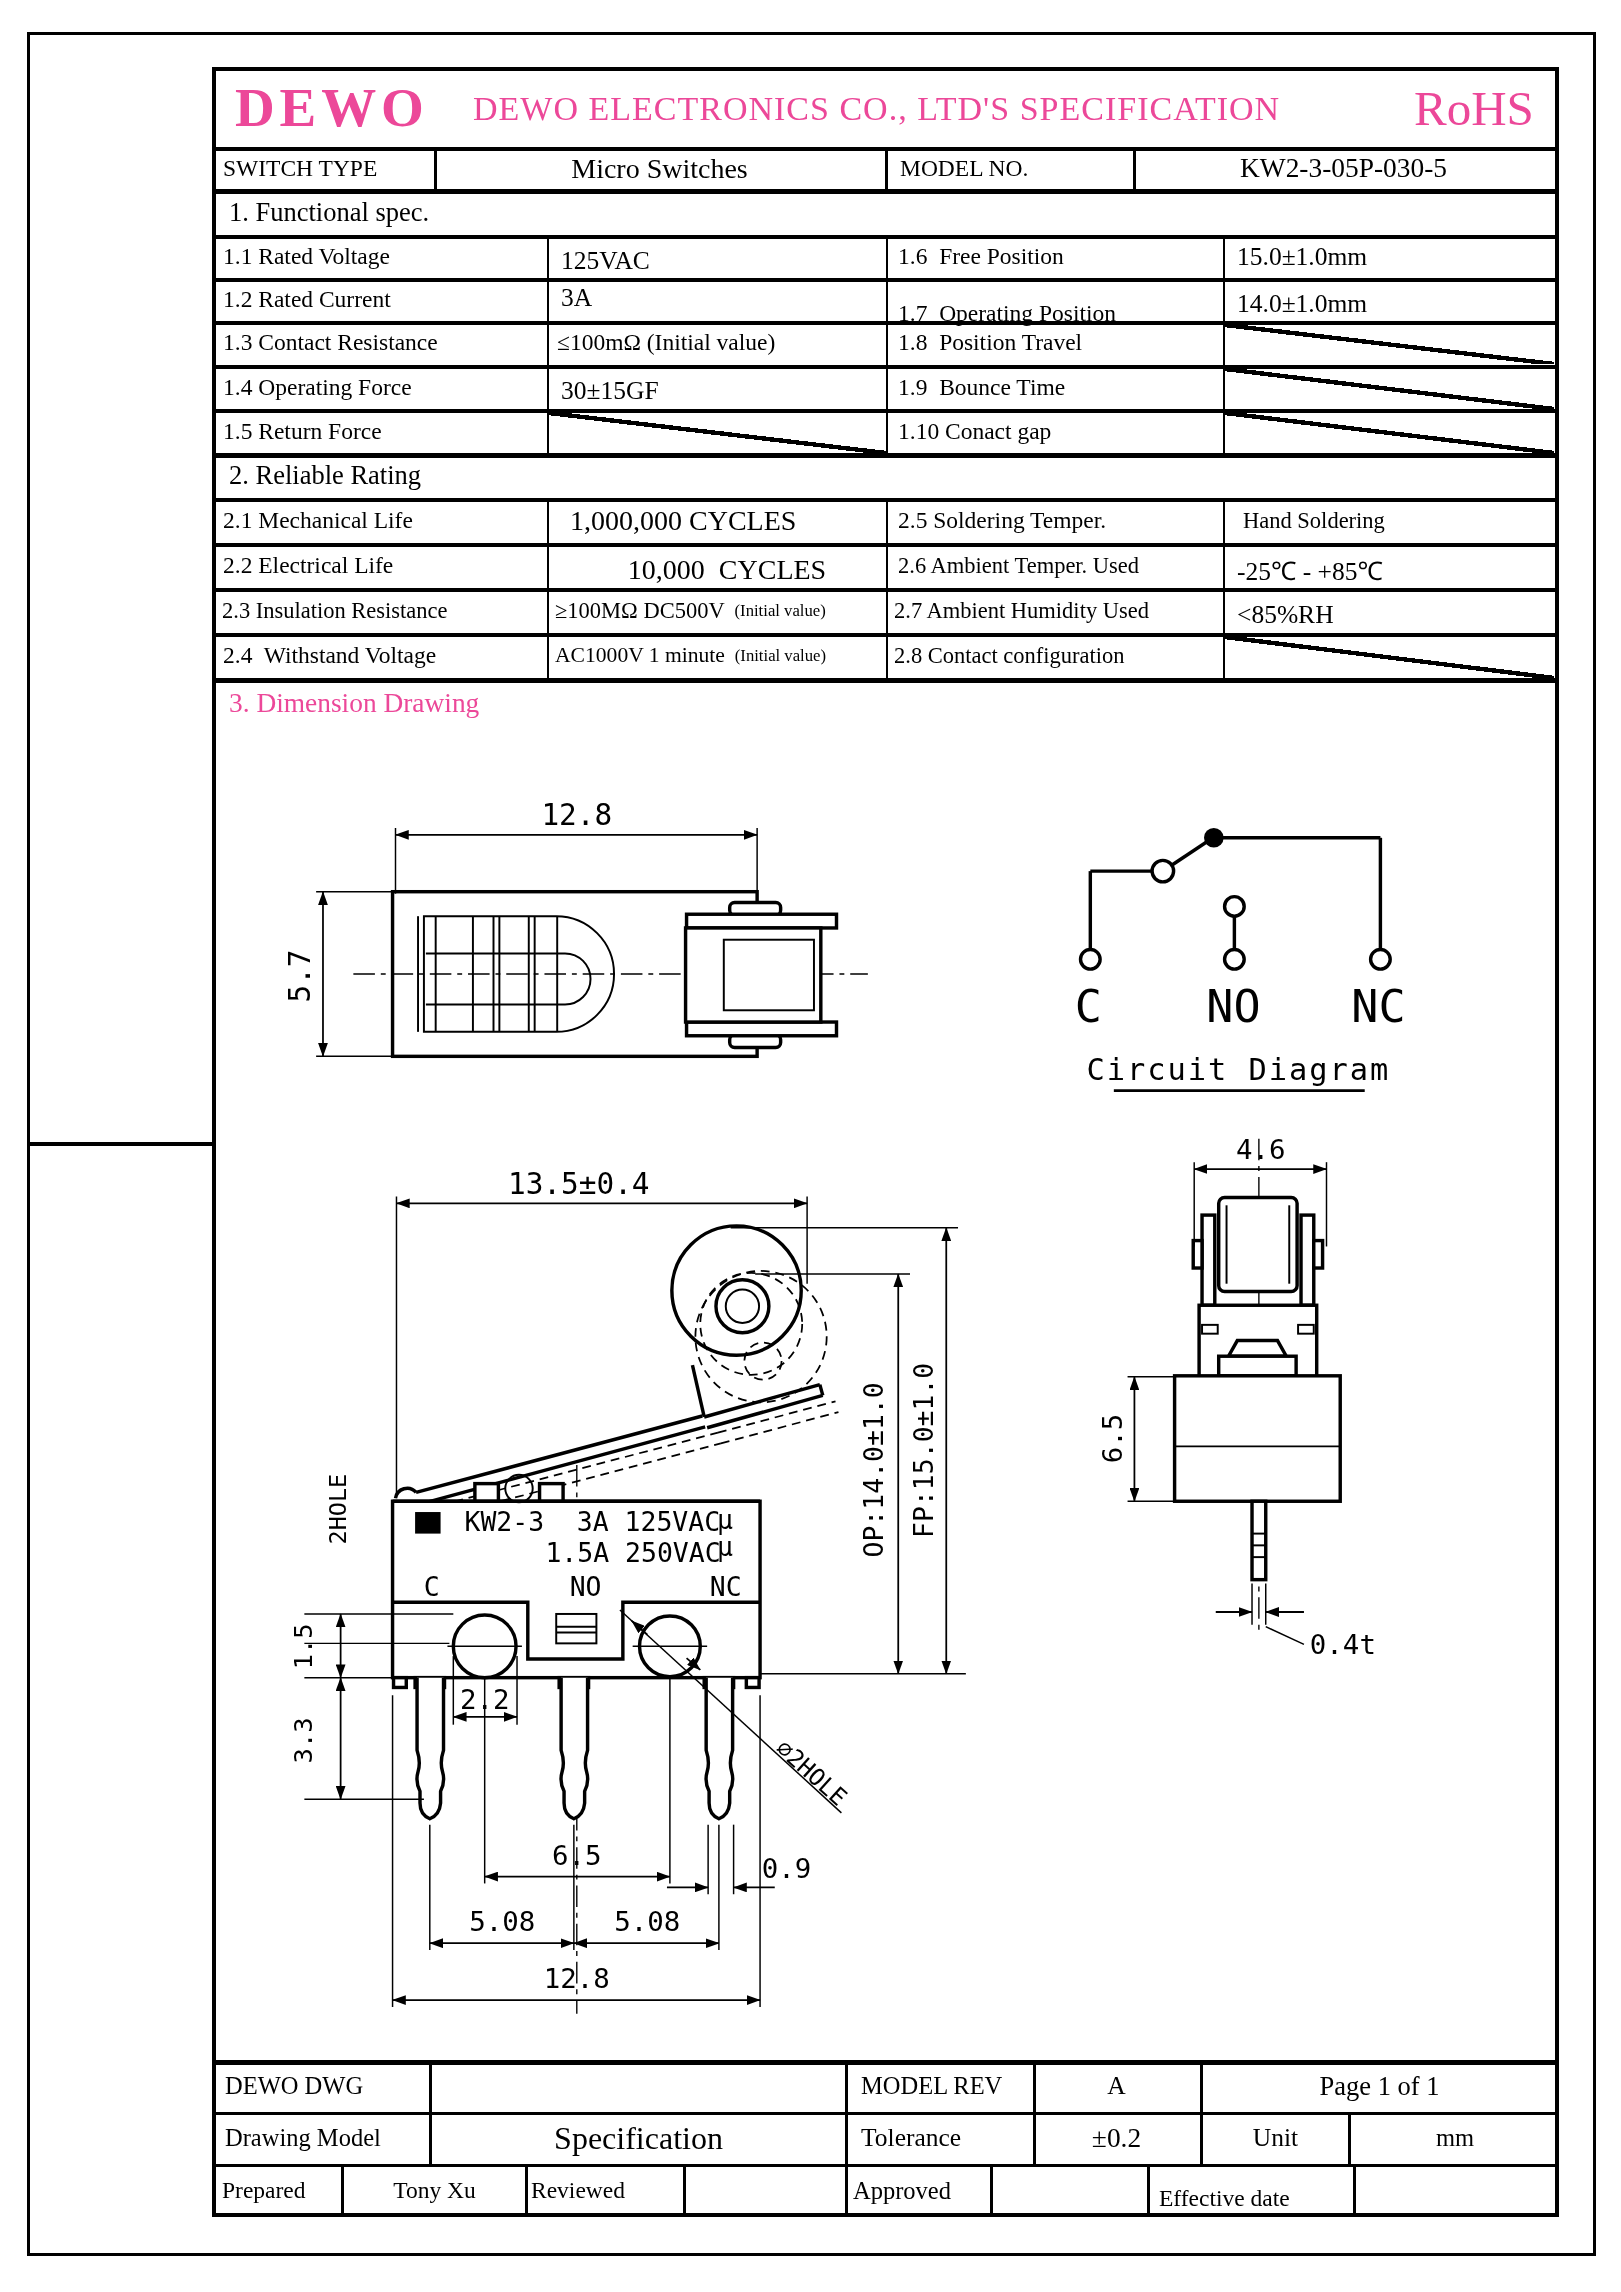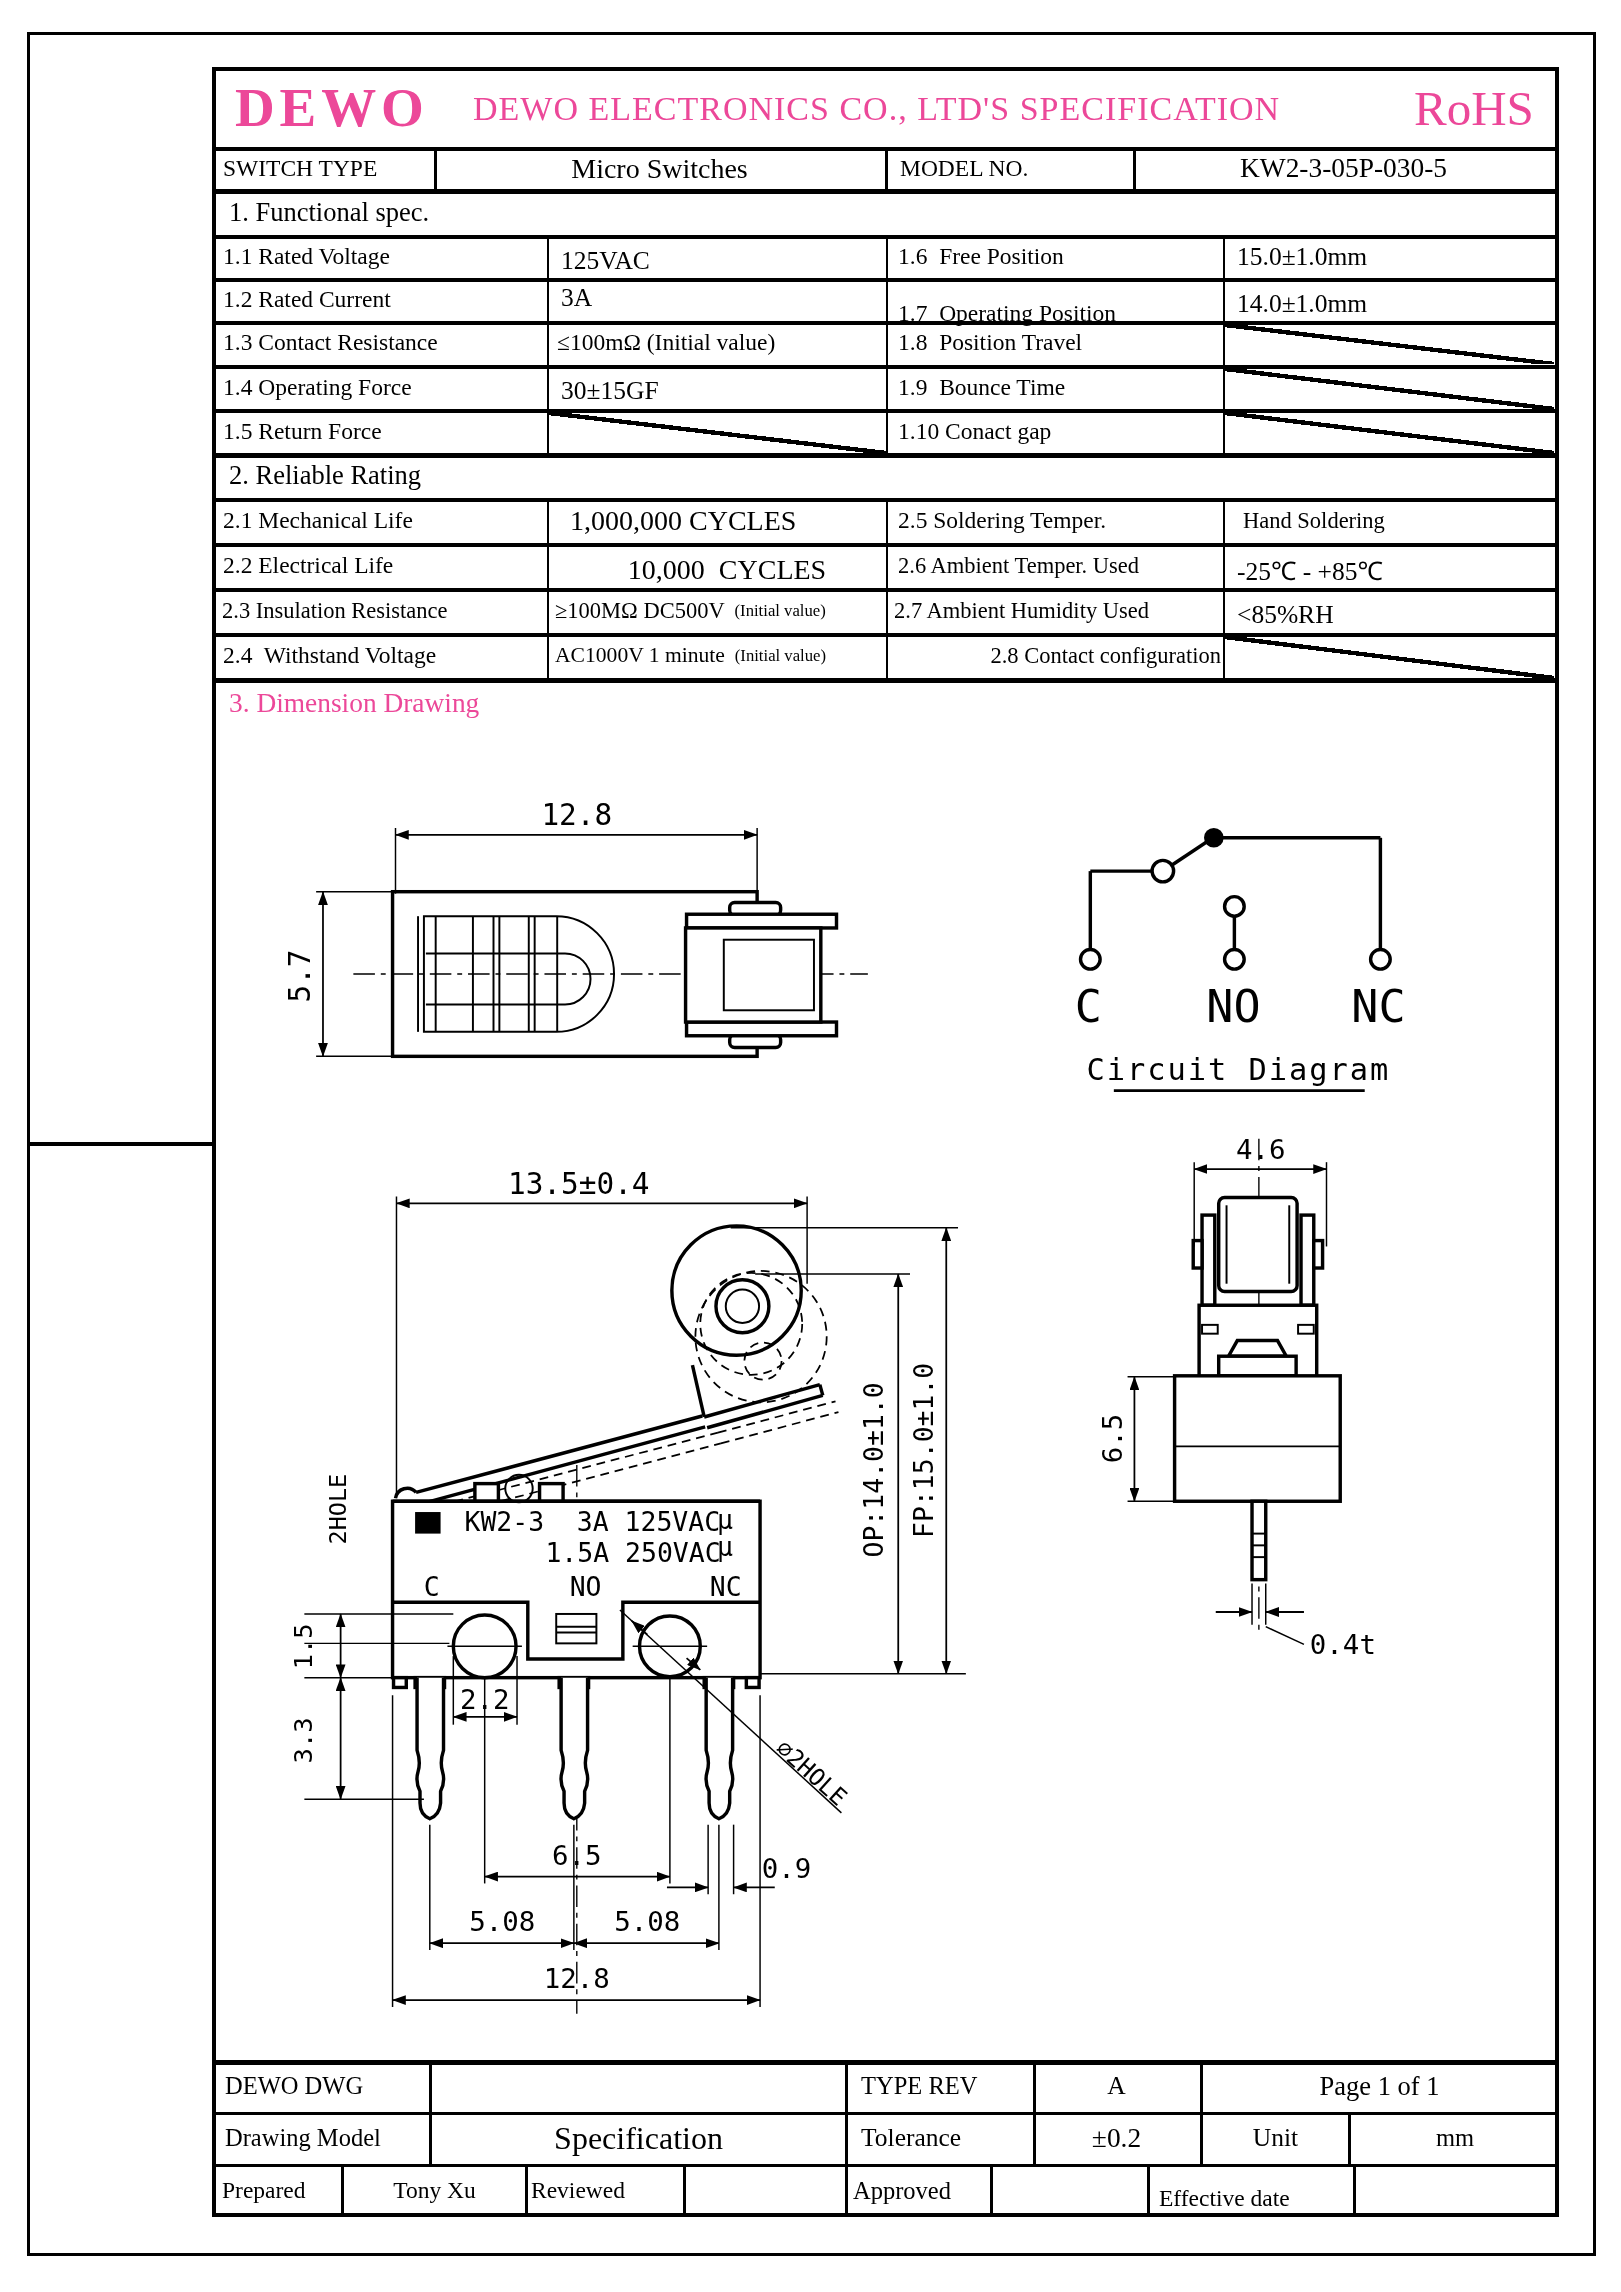--- a/index.html
+++ b/index.html
@@ -113,21 +113,21 @@
   <div class="c" style="left:555px;top:588px;width:329px;height:45px;font-size:22.5px;">
     <span>≥100MΩ DC500V</span>
     <span class="small-note">(Initial value)</span></div>
   <div class="c" style="left:894px;top:588px;width:327px;height:45px;font-size:22.5px;"><span>2.7 Ambient Humidity Used</span></div>
   <div class="c" style="left:1237px;top:592px;width:314px;height:45px;font-size:25.5px;"><span>&lt;85%RH</span></div>
 
   <div class="c" style="left:223px;top:633px;width:323px;height:45px;font-size:23.5px;"><span>2.4  Withstand Voltage</span></div>
   <div class="c" style="left:555px;top:633px;width:329px;height:45px;font-size:21.6px;">
     <span>AC1000V 1 minute</span>
     <span class="small-note">(Initial value)</span></div>
-  <div class="c" style="left:894px;top:633px;width:327px;height:45px;font-size:22.5px;justify-content:flex-end;"><span>2.8 Contact configuration</span></div>
+  <div class="c" style="left:894px;top:633px;width:327px;height:45px;font-size:22.5px;"><span>2.8 Contact configuration</span></div>
   <div class="slash" style="left:1225px;top:637px;width:329px;height:41px;"></div>
 
   <div class="t" style="left:229px;top:688px;font-size:27.4px;">3. Dimension Drawing</div>
 
   <svg style="position:absolute;left:212px;top:681px;" width="1347" height="1372" viewBox="216 695 1374 1400">
     <defs>
       <marker id="ar" viewBox="0 0 14 10" refX="13.5" refY="5" markerWidth="14" markerHeight="10" orient="auto-start-reverse" markerUnits="userSpaceOnUse">
         <path d="M0,0 L14,5 L0,10 z" fill="#000"></path>
       </marker>
     </defs>
@@ -368,21 +368,21 @@
   <div class="ln" style="left:1200px;top:2060px;width:2.9px;height:104px;"></div>
   <div class="ln" style="left:1348px;top:2112px;width:2.9px;height:52px;"></div>
   <div class="ln" style="left:341px;top:2164px;width:2.9px;height:53px;"></div>
   <div class="ln" style="left:525px;top:2164px;width:2.9px;height:53px;"></div>
   <div class="ln" style="left:683px;top:2164px;width:2.9px;height:53px;"></div>
   <div class="ln" style="left:990px;top:2164px;width:2.9px;height:53px;"></div>
   <div class="ln" style="left:1147px;top:2164px;width:2.9px;height:53px;"></div>
   <div class="ln" style="left:1353px;top:2164px;width:2.9px;height:53px;"></div>
 
   <div class="c" style="left:225px;top:2060px;width:201px;height:52px;font-size:24.5px;"><span>DEWO DWG</span></div>
-  <div class="c" style="left:861px;top:2060px;width:172px;height:52px;font-size:24.5px;"><span>TYPE REV</span></div>
+  <div class="c" style="left:861px;top:2060px;width:172px;height:52px;font-size:24.5px;"><span>MODEL REV</span></div>
   <div class="c cc" style="left:1033px;top:2060px;width:167px;height:52px;font-size:25.5px;"><span>A</span></div>
   <div class="c cc" style="left:1200px;top:2060px;width:359px;height:52px;font-size:26.5px;"><span>Page 1 of 1</span></div>
 
   <div class="c" style="left:225px;top:2112px;width:201px;height:52px;font-size:24.5px;"><span>Drawing Model</span></div>
   <div class="c cc" style="left:432px;top:2112px;width:413px;height:52px;font-size:32px;"><span>Specification</span></div>
   <div class="c" style="left:861px;top:2112px;width:172px;height:52px;font-size:25.5px;"><span>Tolerance</span></div>
   <div class="c cc" style="left:1033px;top:2112px;width:167px;height:52px;font-size:27.4px;"><span>±0.2</span></div>
   <div class="c cc" style="left:1203px;top:2112px;width:145px;height:52px;font-size:25.5px;"><span>Unit</span></div>
   <div class="c cc" style="left:1351px;top:2112px;width:208px;height:52px;font-size:24.5px;"><span>mm</span></div>
 

